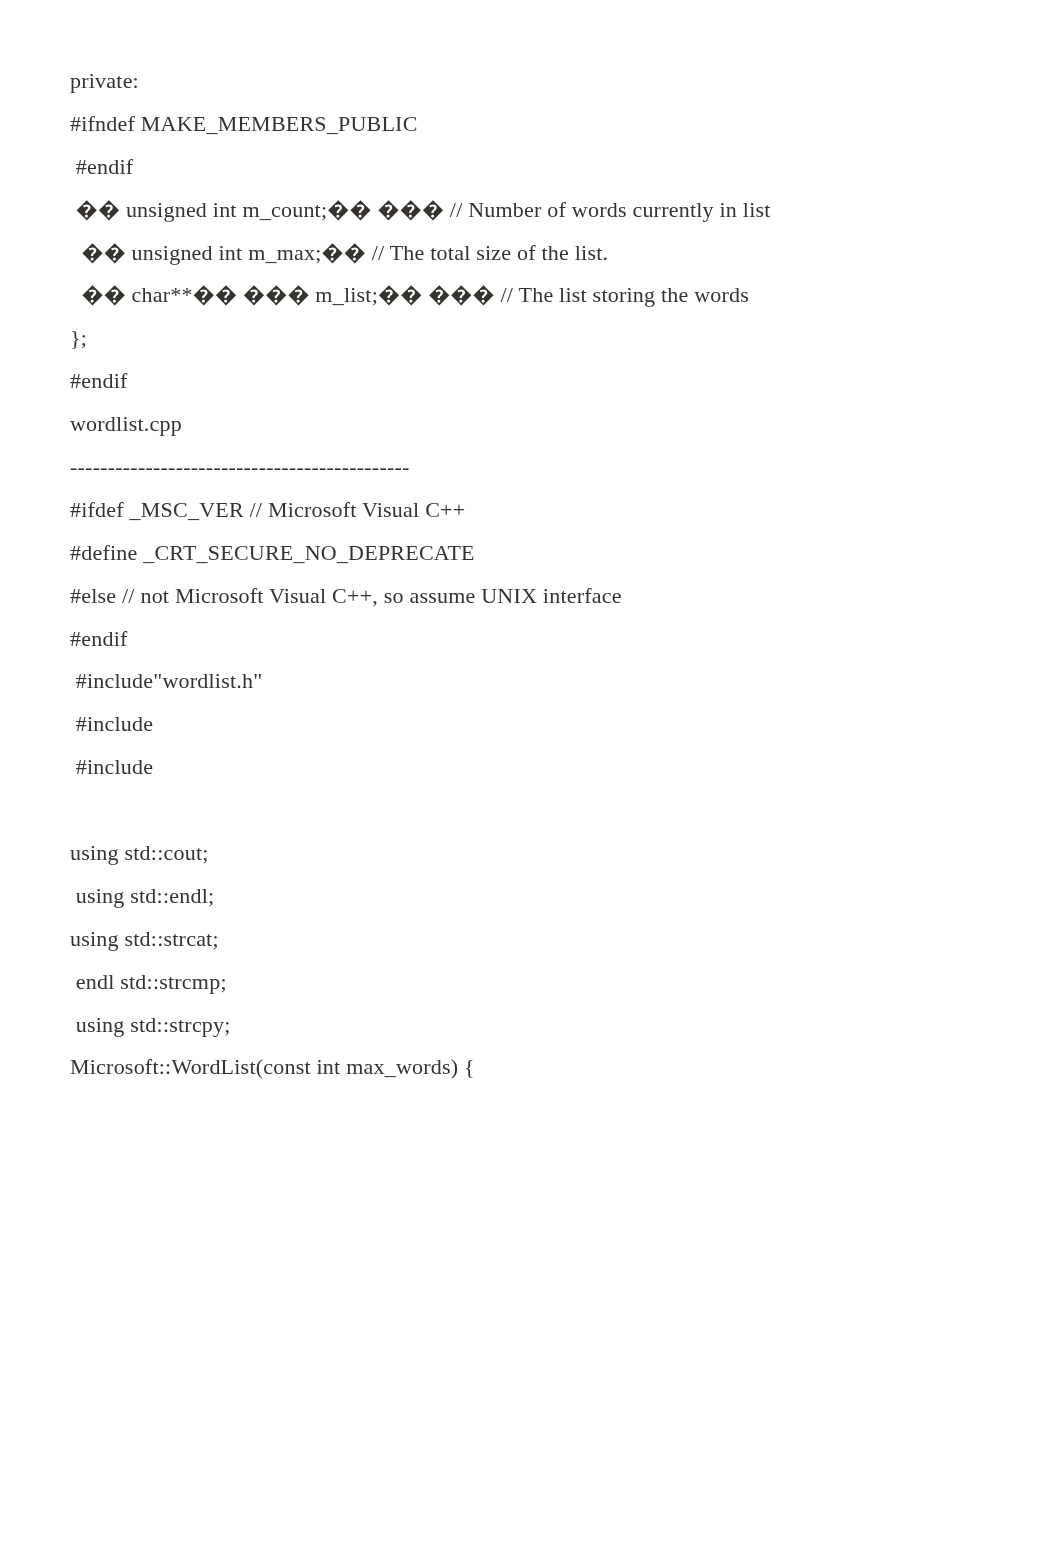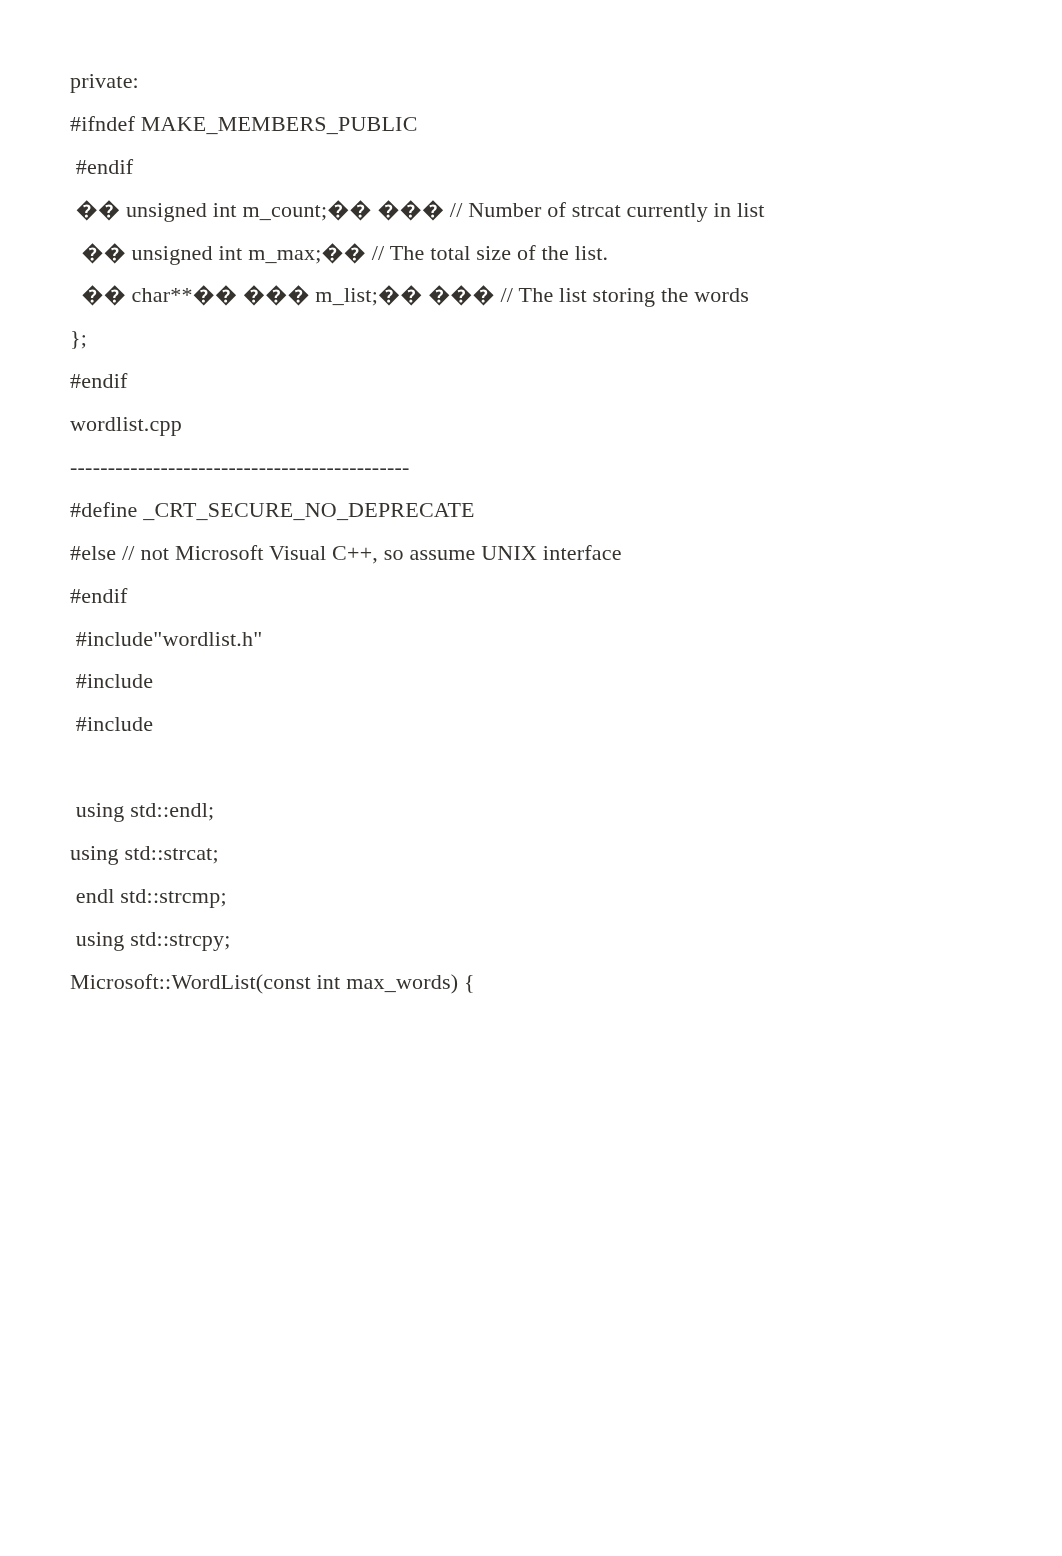--- a/index.html
+++ b/index.html
@@ -19,32 +19,34 @@
     white-space: pre-wrap;
   }
 </style>
 </head>
 <body>
 
 <div id="content">
     <span class="line">private:</span>
     <span class="line">#ifndef MAKE_MEMBERS_PUBLIC</span>
     <span class="line"> #endif</span>
-    <span class="line"> �� unsigned int m_count;�� ��� // Number of strcat currently in list</span>
+    <span class="line"> �� unsigned int m_count;�� ��� // Number of words currently in list</span>
     <span class="line">  �� unsigned int m_max;�� // The total size of the list.</span>
     <span class="line">  �� char**�� ��� m_list;�� ��� // The list storing the words</span>
     <span class="line">};</span>
     <span class="line">#endif</span>
     <span class="line">wordlist.cpp</span>
     <span class="line">---------------------------------------------</span>
+    <span class="line">#ifdef _MSC_VER // Microsoft Visual C++</span>
     <span class="line">#define _CRT_SECURE_NO_DEPRECATE</span>
     <span class="line">#else // not Microsoft Visual C++, so assume UNIX interface</span>
     <span class="line">#endif</span>
     <span class="line"> #include"wordlist.h"</span>
     <span class="line"> #include</span>
     <span class="line"> #include</span>
     <span class="line">&nbsp;</span>
+    <span class="line">using std::cout;</span>
     <span class="line"> using std::endl;</span>
     <span class="line">using std::strcat;</span>
     <span class="line"> endl std::strcmp;</span>
     <span class="line"> using std::strcpy;</span>
     <span class="line">Microsoft::WordList(const int max_words) {</span>
   </div>
 
 </body></html>

